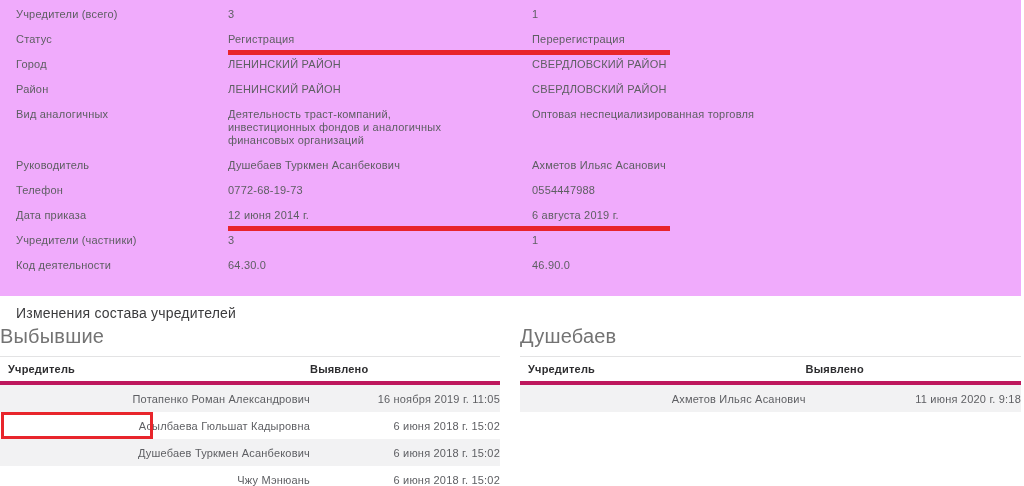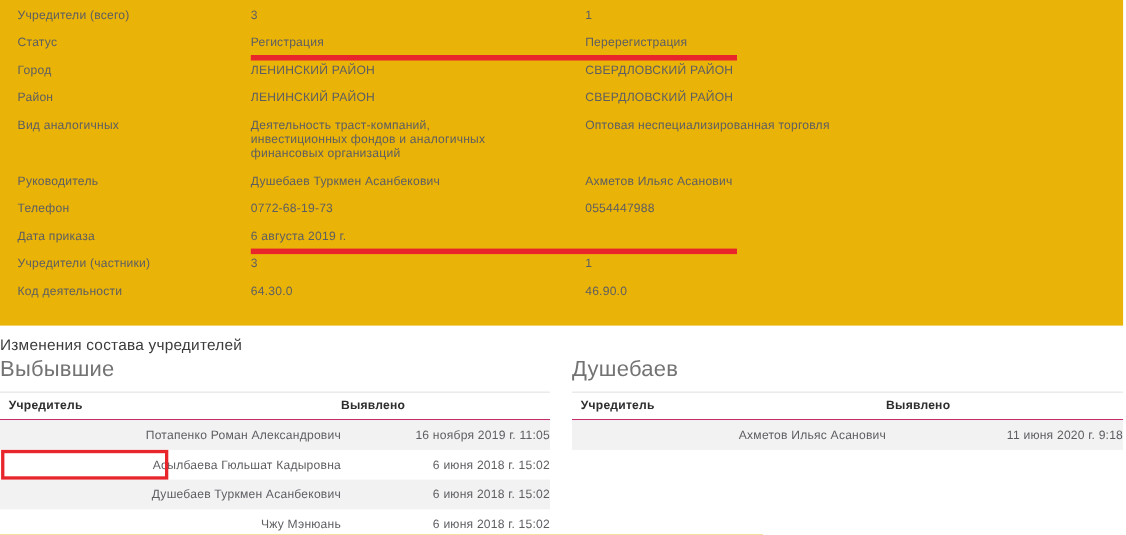--- a/index.html
+++ b/index.html
@@ -3,58 +3,58 @@
 <meta charset="utf-8">
 <style>
   html,body{margin:0;padding:0;}
   body{
     width:1024px;height:486px;background:#ffffff;
     font-family:"Liberation Sans", sans-serif;
     color:#5d5e62;overflow:hidden;
   }
   
   .compare-block{
-    background:#eab308;
+    background:#f0abfc;
     margin-right:3px;
     padding:2px 0 18px 0;
     position:relative;
   }
   .crow{
     display:grid;
     grid-template-columns:212px 304px 1fr;
     padding:6px 0 6px 16px;
     font-size:11px;line-height:13px;letter-spacing:.2px;
     position:relative;
   }
   .clabel{color:#5d5e62;}
   .cval{color:#5d5e62;}
   .cval1{max-width:232px;}
   .red-underline{
     position:absolute;left:228px;bottom:-3px;
     width:442px;height:5px;background:#e8252b;z-index:2;
   }
   
   .changes-title{
-    margin:9px 0 0 0;
+    margin:9px 0 0 16px;
     font-size:14px;color:#3b3b3d;letter-spacing:.2px;
   }
   .tables-row{display:flex;gap:20px;margin-top:2px;}
   .subtable{box-sizing:border-box;}
   .subtable.left{width:500px;flex:0 0 auto;}
   .subtable.right{flex:1 1 auto;margin-right:3px;}
   .subtable h2{
     margin:2px 0 8px 0;
     font-size:20px;font-weight:400;color:#737373;letter-spacing:.2px;
   }
   .ttable{border-top:1px solid #e3e3e4;}
   .thead{
     display:grid;
     font-size:11px;font-weight:bold;color:#2e2e30;letter-spacing:.2px;
     padding:6px 0;
-    border-bottom:1px solid #be185d;
+    border-bottom:4px solid #be185d;
   }
   .trow{
     display:grid;align-items:center;
     font-size:11px;letter-spacing:.2px;color:#5d5e62;
     height:27px;position:relative;text-align:right;
   }
   .subtable.left .thead,.subtable.left .trow{grid-template-columns:62% 38%;}
   .subtable.right .thead,.subtable.right .trow{grid-template-columns:57% 43%;}
   .thead > div:first-child,.trow > div:first-child{padding-left:8px;}
   .trow.striped{background:#f2f2f3;}
@@ -109,20 +109,21 @@
     </div>
 
     <div class="crow">
       <div class="clabel">Телефон</div>
       <div class="cval cval1">0772-68-19-73</div>
       <div class="cval cval2">0554447988</div>
     </div>
 
     <div class="crow">
       <div class="clabel">Дата приказа</div>
+      <div class="cval cval1">12 июня 2014 г.</div>
       <div class="cval cval2">6 августа 2019 г.</div>
       <div class="red-underline"></div>
     </div>
 
     <div class="crow">
       <div class="clabel">Учредители (частники)</div>
       <div class="cval cval1">3</div>
       <div class="cval cval2">1</div>
     </div>
 

